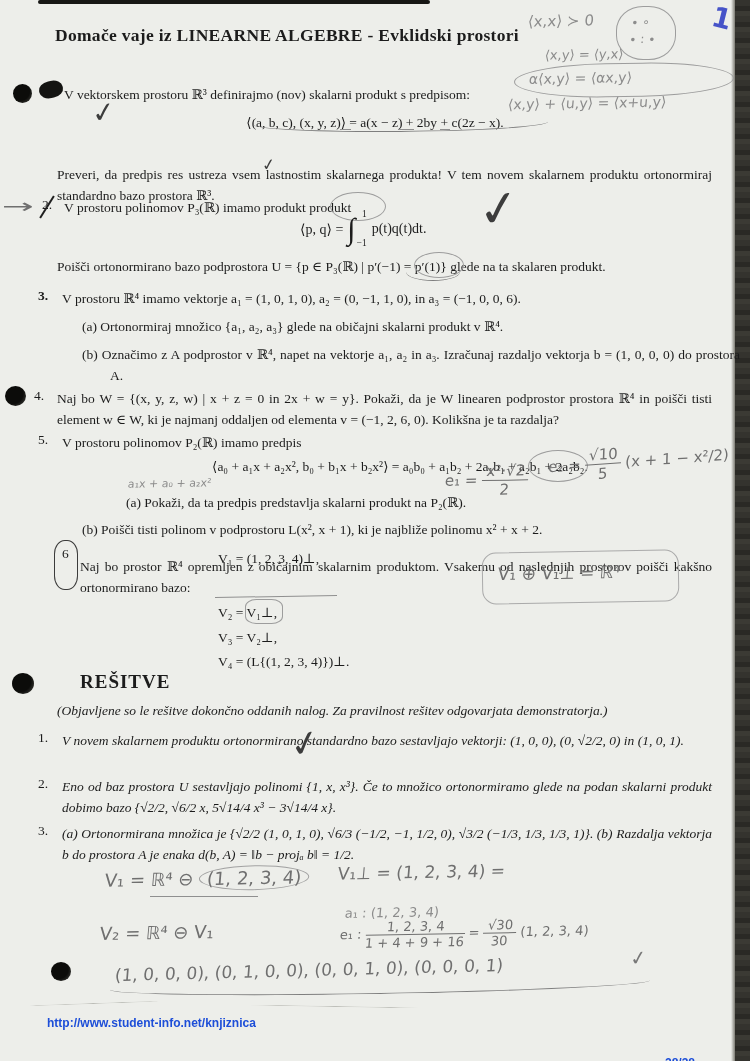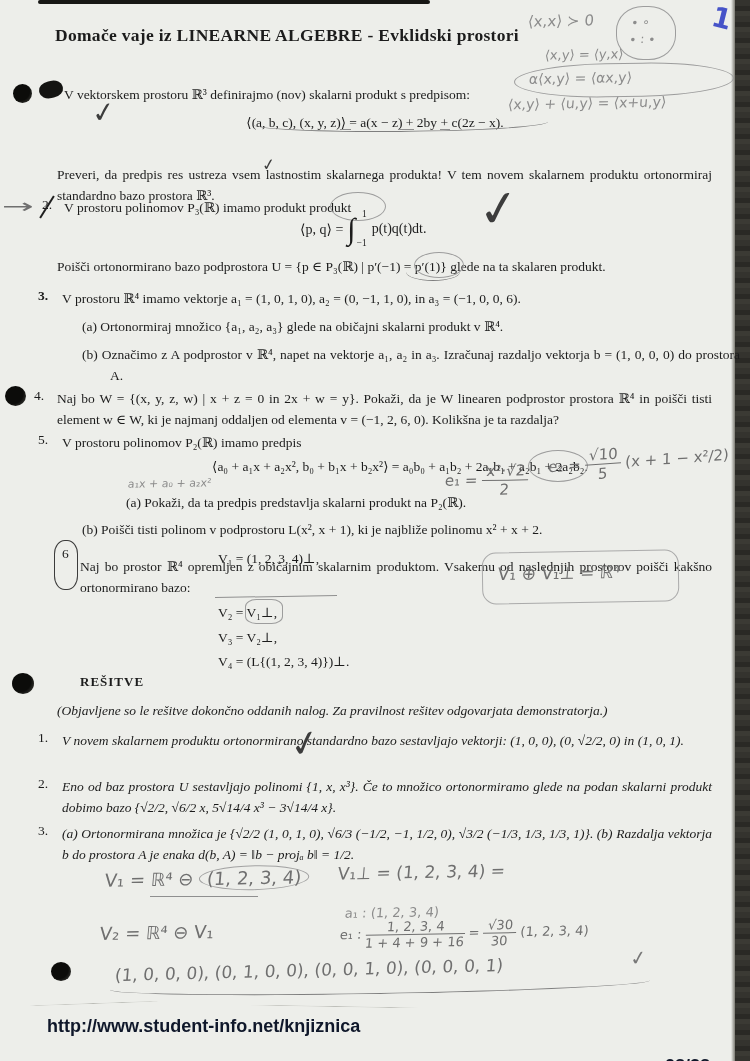--- a/index.html
+++ b/index.html
@@ -32,21 +32,21 @@
   .lims{display:flex;flex-direction:column;justify-content:space-between;height:38px;
         font-size:9.5px;line-height:9px;margin-right:5px;}
   .lims .hi{align-self:flex-end;}
   .edge-right{position:absolute;top:0;right:0;width:15px;height:1061px;
       background:repeating-linear-gradient(180deg,#34332e 0 6px,#2a2925 6px 11px,#3b3a34 11px 16px);}
   .edge-right-soft{position:absolute;top:0;right:15px;width:4px;height:1061px;
       background:linear-gradient(90deg,rgba(90,90,84,0),#7d7c74);}
   .edge-top{position:absolute;left:38px;top:0;width:392px;height:4px;background:#171715;border-radius:2px;}
   .smudge{position:absolute;border-top:1.3px solid #b9bab4;height:0;border-radius:50%;}
   .footer{position:absolute;font-family:"Liberation Sans","DejaVu Sans",sans-serif;
-          font-weight:bold;font-size:18px;color:#0f172a;}
+          font-weight:bold;font-size:12px;color:#1d4ed8;}
   .circled{border:1.6px solid #a2a2a2;border-radius:50%;padding:1px 7px;}
 </style>
 </head>
 <body>
 
 <div class="page">
 
   <div class="edge-top"></div>
   <div class="edge-right-soft"></div>
   <div class="edge-right"></div>
@@ -123,21 +123,21 @@
   <div class="t" style="left:218px;top:548px;">V₁ = (1, 2, 3, 4)⊥,</div>
   <div class="uln" style="left:215px;top:596px;width:122px;transform:rotate(-1deg);"></div>
   <div class="t" style="left:218px;top:602px;">V₂ = V₁⊥,</div>
   <div class="circ" style="left:245px;top:599px;width:36px;height:23px;border-radius:30%;"></div>
   <div class="t" style="left:218px;top:627px;">V₃ = V₂⊥,</div>
   <div class="t" style="left:218px;top:651px;">V₄ = (L{(1, 2, 3, 4)})⊥.</div>
   <div class="circ" style="left:482px;top:551px;width:195px;height:50px;border-radius:14px;transform:rotate(-1deg);border-color:#aaa;"></div>
   <div class="hw hwd" style="left:498px;top:563px;font-size:17px;">V₁ ⊕ V₁⊥ = ℝ⁴</div>
 
   <div class="blob" style="left:12px;top:673px;width:22px;height:21px;"></div>
-  <div class="t" style="left:80px;top:671px;font-size:13px;font-weight:bold;letter-spacing:1px;">REŠITVE</div>
+  <div class="t" style="left:80px;top:671px;font-size:19px;font-weight:bold;letter-spacing:1px;">REŠITVE</div>
   <div class="t ital" style="left:57px;top:700px;width:655px;">(Objavljene so le rešitve dokončno oddanih nalog. Za pravilnost rešitev odgovarjata demonstratorja.)</div>
 
   <div class="num" style="left:38px;top:730px;">1.</div>
   <div class="t ital just" style="left:62px;top:730px;width:650px;">V novem skalarnem produktu ortonormirano standardno bazo sestavljajo vektorji: (1, 0, 0), (0, √2/2, 0) in (1, 0, 1).</div>
   <div class="chk" style="left:290px;top:726px;font-size:36px;transform:rotate(-12deg);">✓</div>
 
   <div class="num" style="left:38px;top:776px;">2.</div>
   <div class="t ital just" style="left:62px;top:776px;width:650px;">Eno od baz prostora U sestavljajo polinomi {1, x, x³}. Če to množico ortonormiramo glede na podan skalarni produkt dobimo bazo {√2/2, √6/2 x, 5√14/4 x³ − 3√14/4 x}.</div>
 
   <div class="num" style="left:38px;top:823px;">3.</div>

